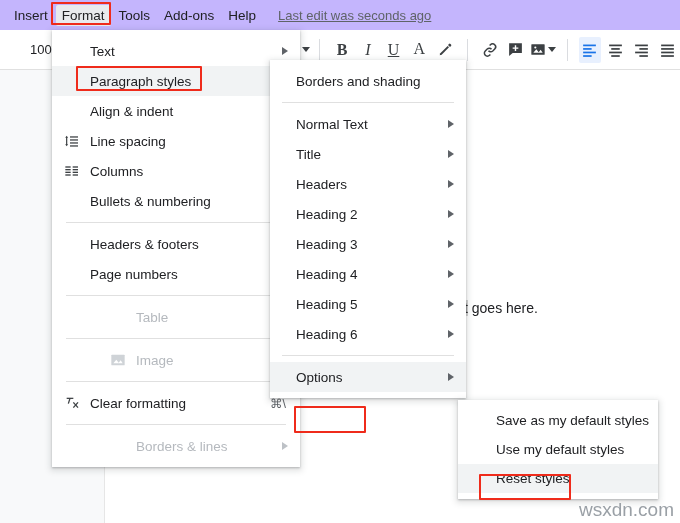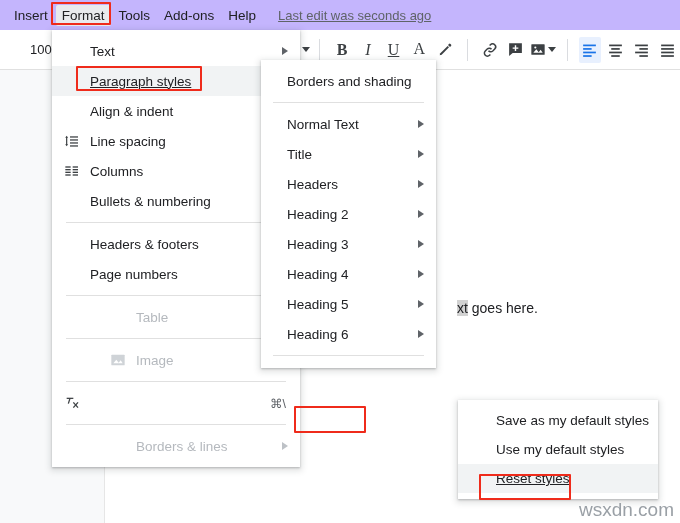--- a/index.html
+++ b/index.html
@@ -123,37 +123,37 @@
 
   
   .popup {
     position: absolute;
     background: #ffffff;
     box-shadow: 0 2px 6px 2px rgba(60,64,67,.15), 0 1px 2px 0 rgba(60,64,67,.3);
     padding: 6px 0;
     z-index: 10;
   }
   #menu-format { left: 52px; top: 30px; width: 248px; }
-  #menu-paragraph { left: 261px; top: 60px; width: 175px; }
+  #menu-paragraph { left: 270px; top: 60px; width: 196px; }
   #menu-options { left: 458px; top: 400px; width: 200px; }
 
   .mi {
     position: relative;
     display: flex; align-items: center;
     height: 30px;
     font-size: 13.5px;
     color: #202124;
     padding-left: 38px;
     padding-right: 28px;
     white-space: nowrap;
   }
   #menu-paragraph .mi { padding-left: 26px; }
   #menu-options .mi { height: 29px; }
   .mi.disabled { color: #b5b9be; margin-left: 46px; }
-  .mi.hl { background: #f1f3f4; text-decoration: underline; }
+  .mi.hl { background: #f1f3f4; }
   .mi .ico {
     position: absolute; left: 12px; top: 50%;
     transform: translateY(-50%);
     width: 16px; height: 16px;
     color: #3c4043;
   }
   .mi .arrow {
     position: absolute; right: 12px; top: 50%;
     transform: translateY(-50%);
     width: 0; height: 0;
@@ -363,20 +363,21 @@
     <div class="sep"></div>
     <div class="mi">
       <span class="ico">
         <svg width="16" height="16" viewBox="0 0 24 24" fill="none" stroke="#3c4043" stroke-width="1.9">
             <path d="M4 5h10"></path>
             <path d="M9 5l-2.5 8"></path>
             <path d="M14 11l7 8"></path>
             <path d="M21 11l-7 8"></path>
           </svg>
       </span>
+      <span>Clear formatting</span>
       <span class="accel">⌘\</span>
     </div>
     <div class="sep"></div>
     <div class="mi disabled">
       <span>Borders &amp; lines</span>
       <span class="arrow"></span>
     </div>
   </div>
 
   <div class="popup" id="menu-paragraph">
@@ -410,20 +411,24 @@
     </div>
     <div class="mi">
       <span>Heading 5</span>
       <span class="arrow"></span>
     </div>
     <div class="mi">
       <span>Heading 6</span>
       <span class="arrow"></span>
     </div>
     <div class="sep"></div>
+    <div class="mi hl">
+      <span>Options</span>
+      <span class="arrow"></span>
+    </div>
   </div>
 
   <div class="popup" id="menu-options">
     <div class="mi">
       <span>Save as my default styles</span>
     </div>
     <div class="mi">
       <span>Use my default styles</span>
     </div>
     <div class="mi hl">

